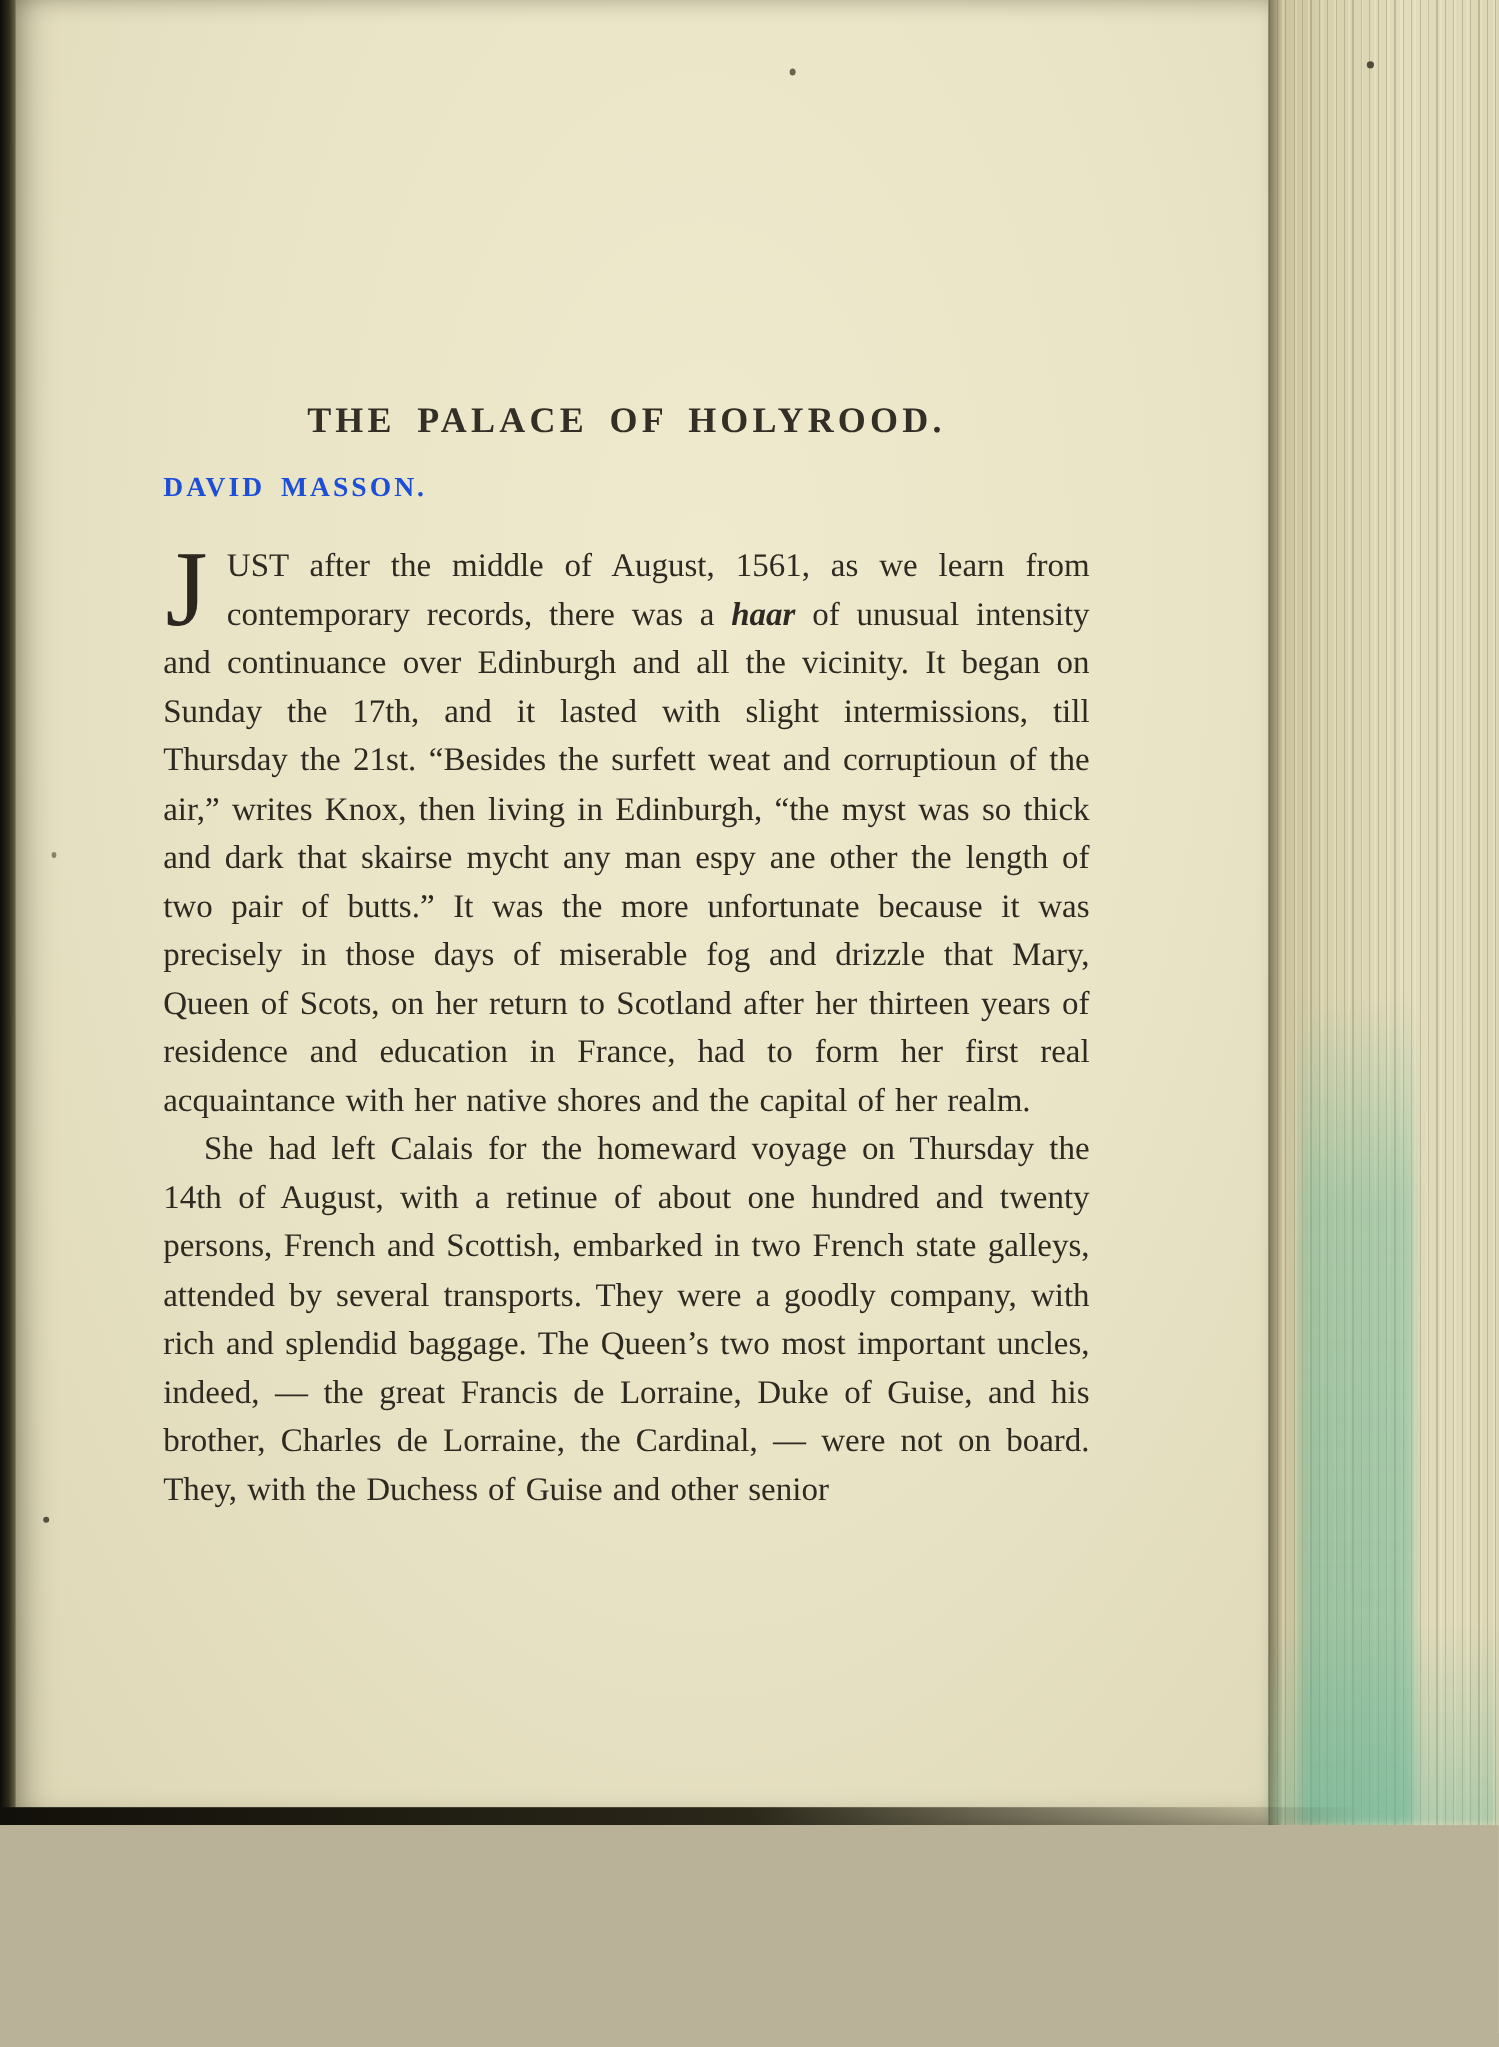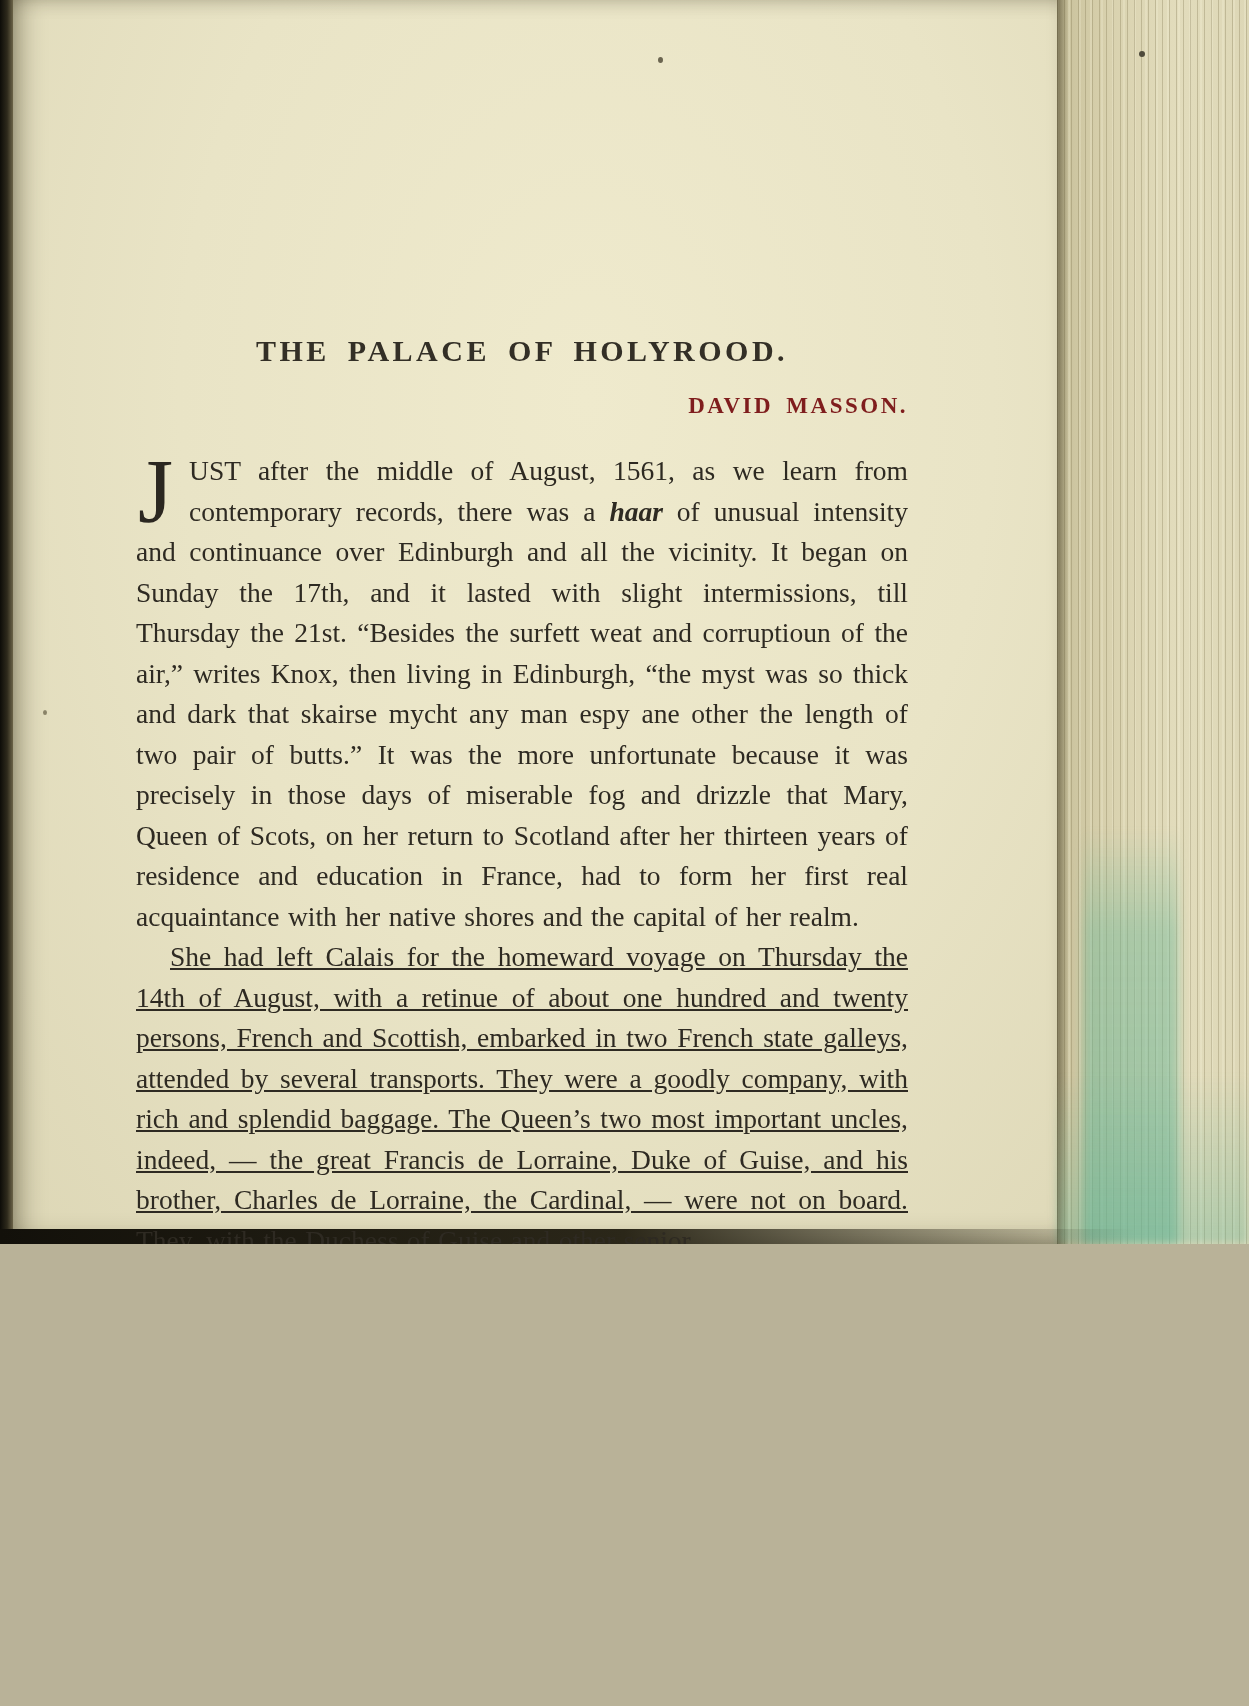--- a/index.html
+++ b/index.html
@@ -1,21 +1,21 @@
 <!DOCTYPE html>
 <html><head>
 <meta charset="utf-8">
 <style>
   * { box-sizing: border-box; }
   html, body { margin: 0; padding: 0; background: #b9b298; }
 
   .scan {
     position: relative;
     width: 1249px;
-    height: 1244px;
+    height: 1521px;
     overflow: hidden;
     background: #d8d2b2;
     font-family: "Liberation Serif", "DejaVu Serif", serif;
   }
 
   
   .paper {
     position: absolute;
     left: 12px; top: 0; bottom: 0; right: 192px;
     background: radial-gradient(ellipse at 55% 32%, #efeacd 0%, #e9e4c6 50%, #ddd7b6 100%);
@@ -75,36 +75,36 @@
     margin: 334px 0 0;
     text-align: center;
     font-size: 30px;
     font-weight: bold;
     letter-spacing: 3.5px;
     word-spacing: 7px;
     color: #332f26;
   }
   .author {
     margin: 25px 0 0;
-    text-align: right;
+    text-align: left;
     font-size: 23px;
     font-weight: bold;
     letter-spacing: 2.5px;
     word-spacing: 5px;
-    color: #7f1d1d;
+    color: #1d4ed8;
   }
   .para {
     margin: 0;
     font-size: 27.5px;
     line-height: 40.5px;
     text-align: justify;
     word-spacing: 1.5px;
   }
   .para.first { margin-top: 32px; }
-  .para.indent { text-indent: 34px; text-decoration: underline; }
+  .para.indent { text-indent: 34px; }
   .dropcap {
     float: left;
     font-size: 90px;
     line-height: 72px;
     padding: 5px 16px 0 2px;
     color: #2b2720;
   }
   .hw { font-style: italic; font-weight: bold; }
 
   

